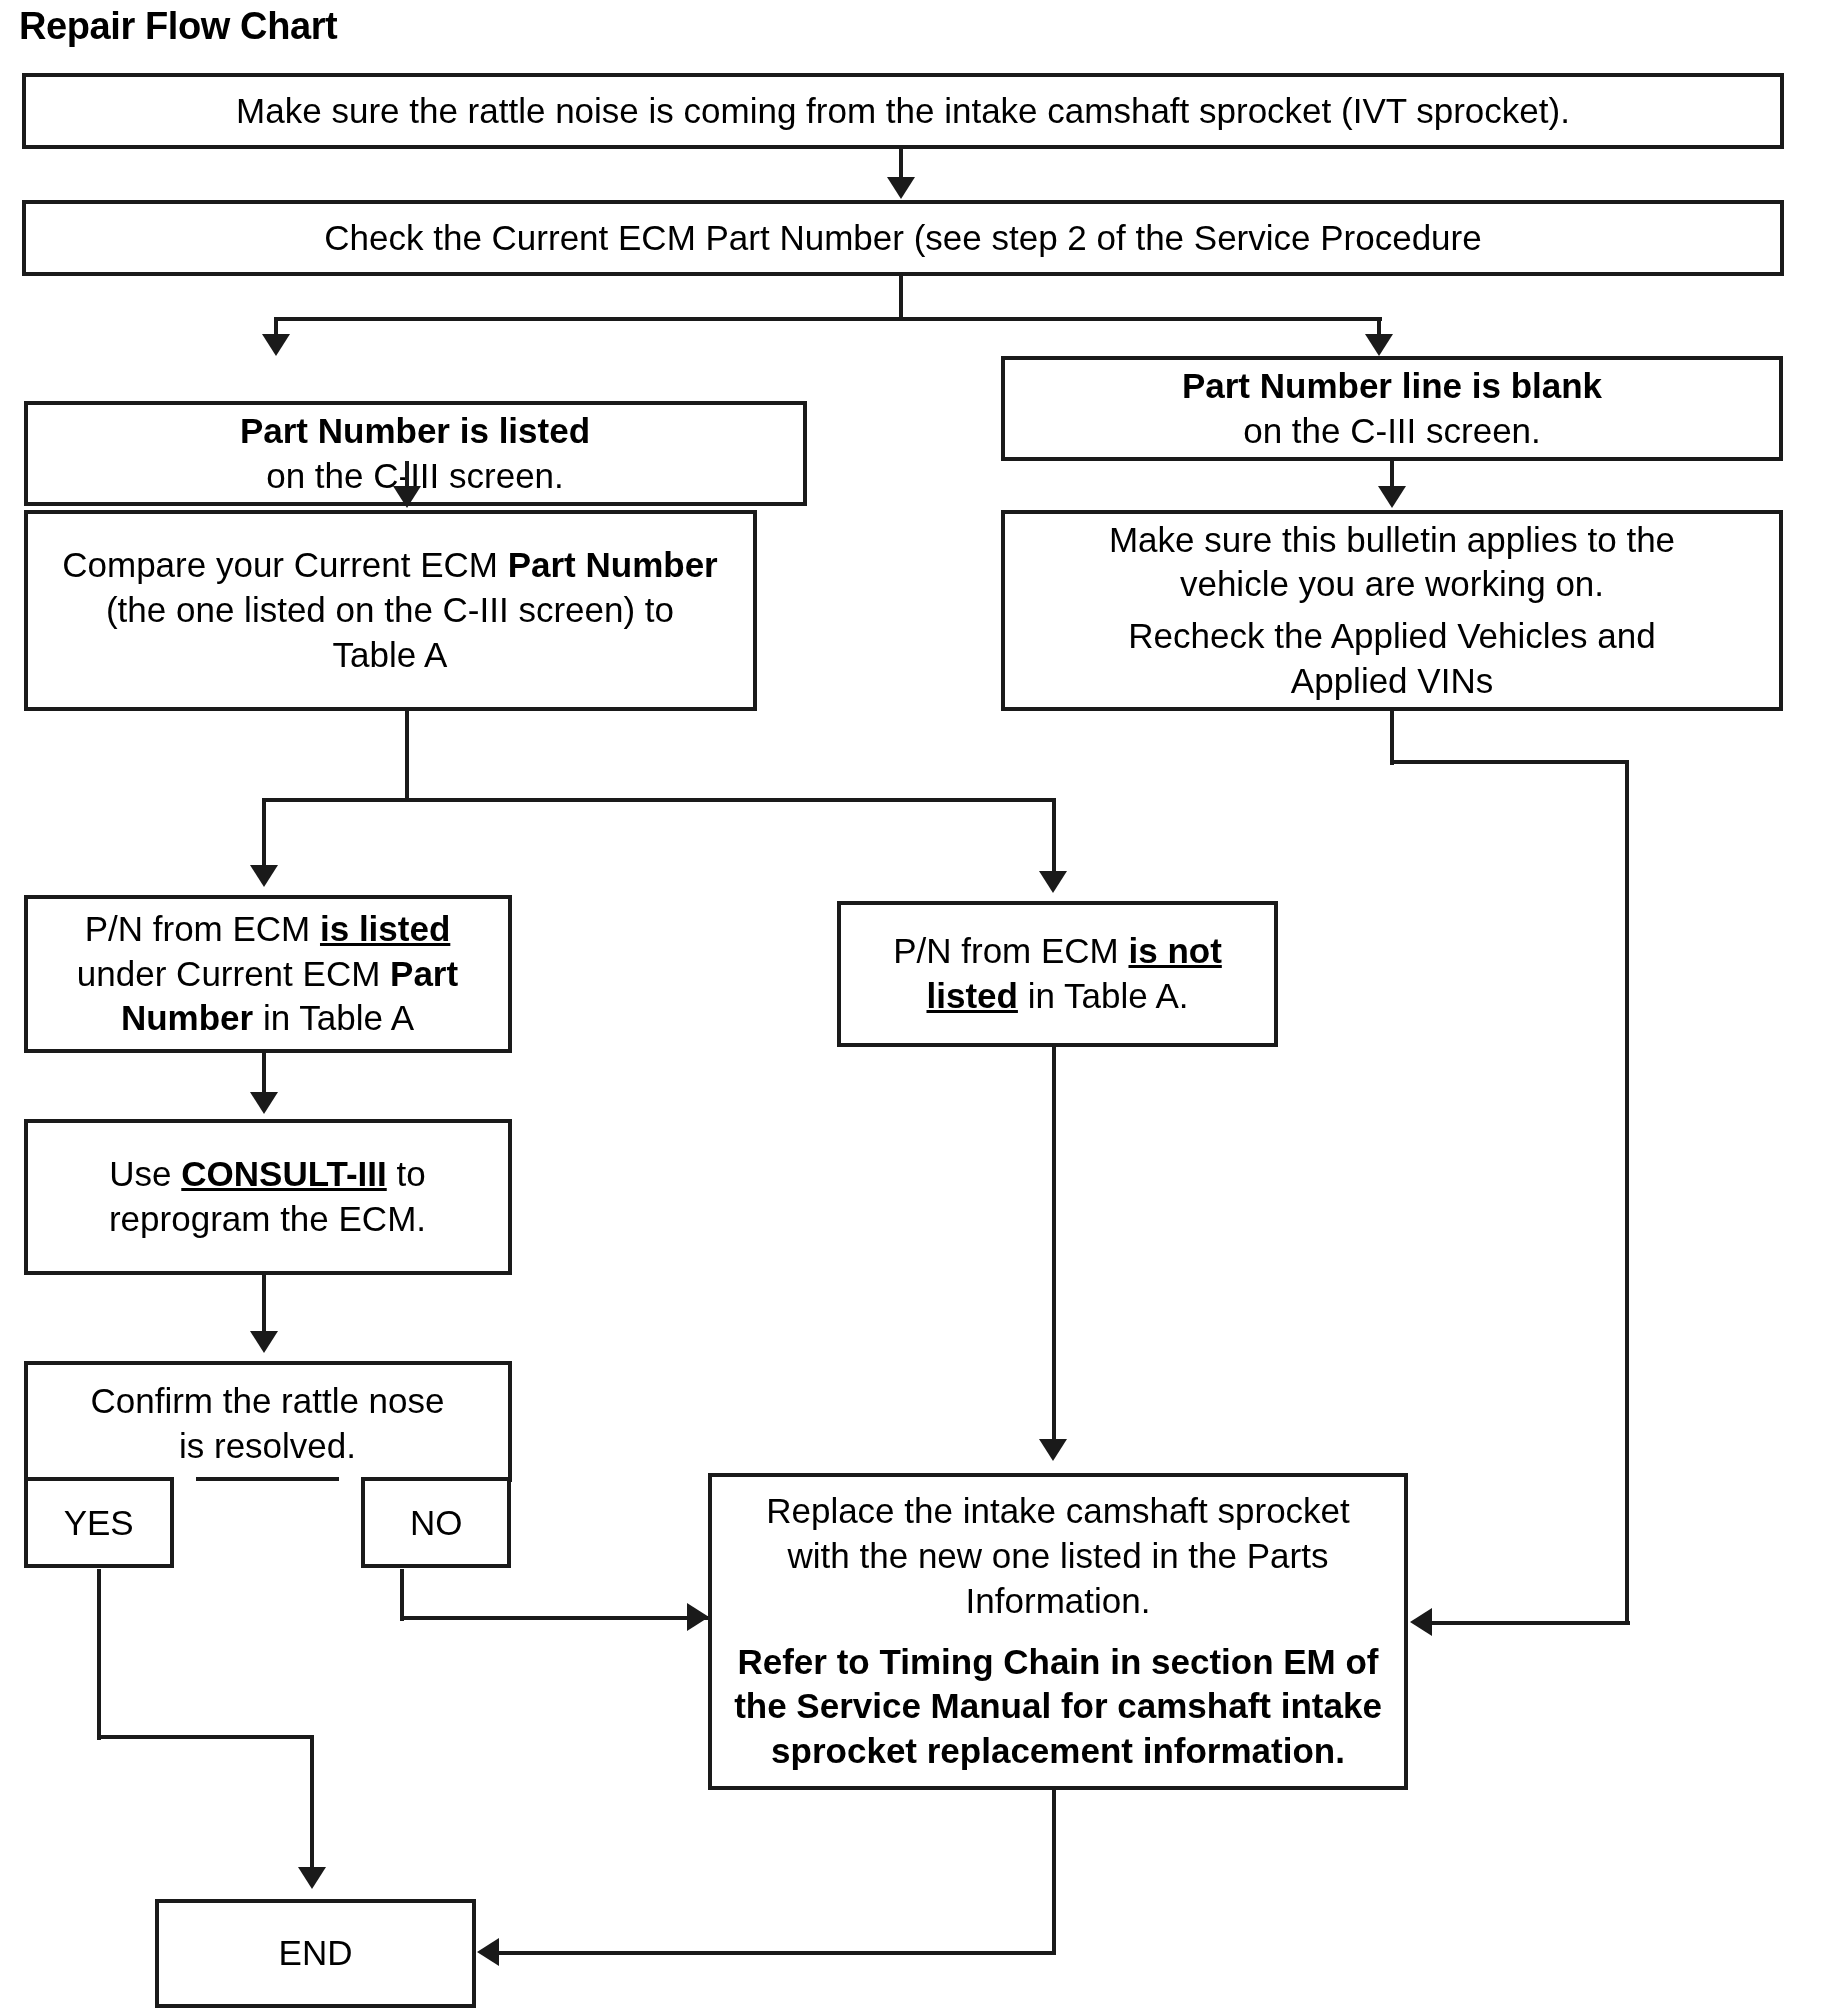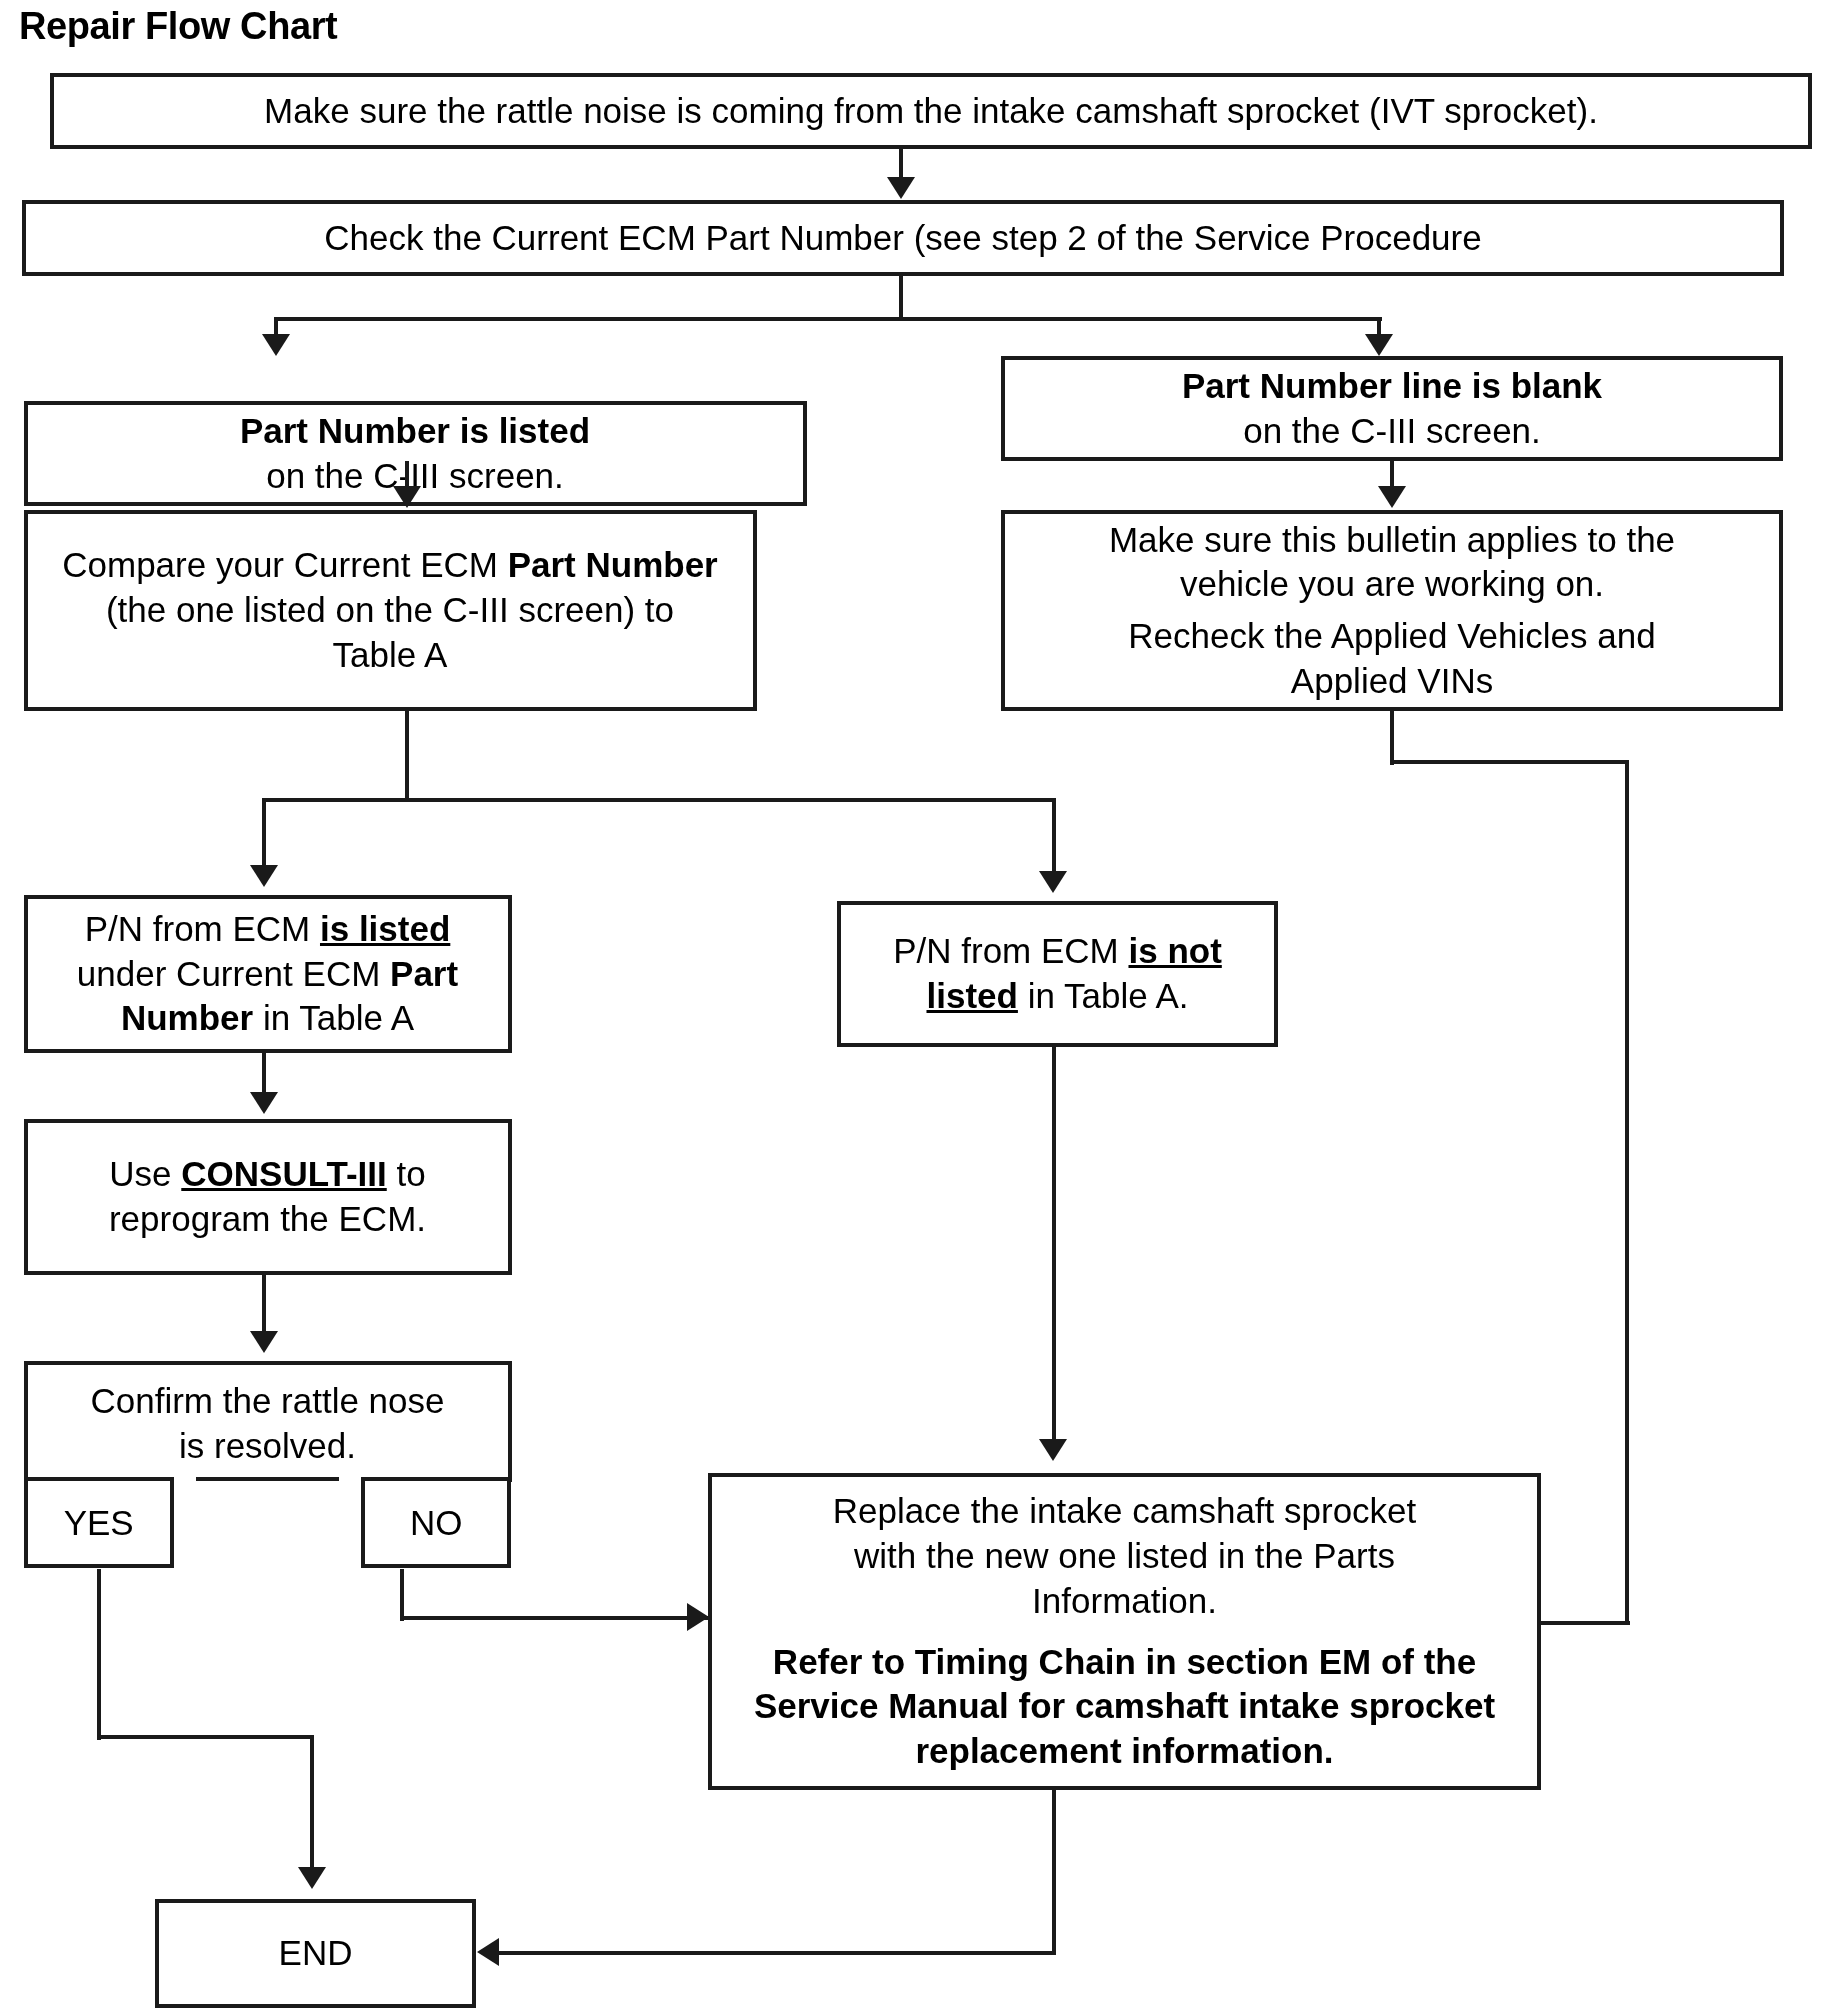--- a/index.html
+++ b/index.html
@@ -41,21 +41,21 @@
   .subgap{box-sizing:border-box;border-top:4.3px solid #1a1a1a;
           border-bottom:none;background:#fff;}
 </style>
 </head>
 <body>
 
 <div id="stage">
 
   <div class="title">Repair Flow Chart</div>
 
-  <div class="box" style="left:22px;top:73px;width:1762px;height:76px;margin-left:28px;">
+  <div class="box" style="left:22px;top:73px;width:1762px;height:76px;">
     <p>Make sure the rattle noise is coming from the intake camshaft sprocket (IVT sprocket).</p>
   </div>
 
   <div class="ln vl" style="left:899px;top:149px;height:31px;"></div>
   <div class="arr-d" style="left:887px;top:177px;"></div>
 
   <div class="box" style="left:22px;top:200px;width:1762px;height:76px;">
     <p>Check the Current ECM Part Number (see step 2 of the Service Procedure</p>
   </div>
 
@@ -142,21 +142,21 @@
 
   <div class="ln vl" style="left:97px;top:1569px;height:171px;"></div>
   <div class="ln hl" style="left:97px;top:1735px;width:217px;"></div>
   <div class="ln vl" style="left:310px;top:1735px;height:135px;"></div>
   <div class="arr-d" style="left:298px;top:1867px;"></div>
 
   <div class="ln vl" style="left:400px;top:1569px;height:52px;"></div>
   <div class="ln hl" style="left:400px;top:1616px;width:309px;"></div>
   <div class="arr-r" style="left:687px;top:1603px;"></div>
 
-  <div class="box" style="left:708px;top:1473px;width:833px;height:317px;padding:12px 19px;">
+  <div class="box" style="left:708px;top:1473px;width:700px;height:317px;padding:12px 19px;">
     <p style="max-width:608px;">Replace the intake camshaft sprocket with the new one listed in the Parts Information.</p>
     <div class="gap"></div>
     <p class="left">Refer to Timing Chain in section EM of the Service Manual for camshaft intake sprocket replacement information.</p>
   </div>
 
   <div class="ln vl" style="left:1052px;top:1790px;height:165px;"></div>
   <div class="ln hl" style="left:497px;top:1951px;width:559px;"></div>
   <div class="arr-l" style="left:477px;top:1938px;"></div>
 
   <div class="box" style="left:155px;top:1899px;width:321px;height:109px;">

